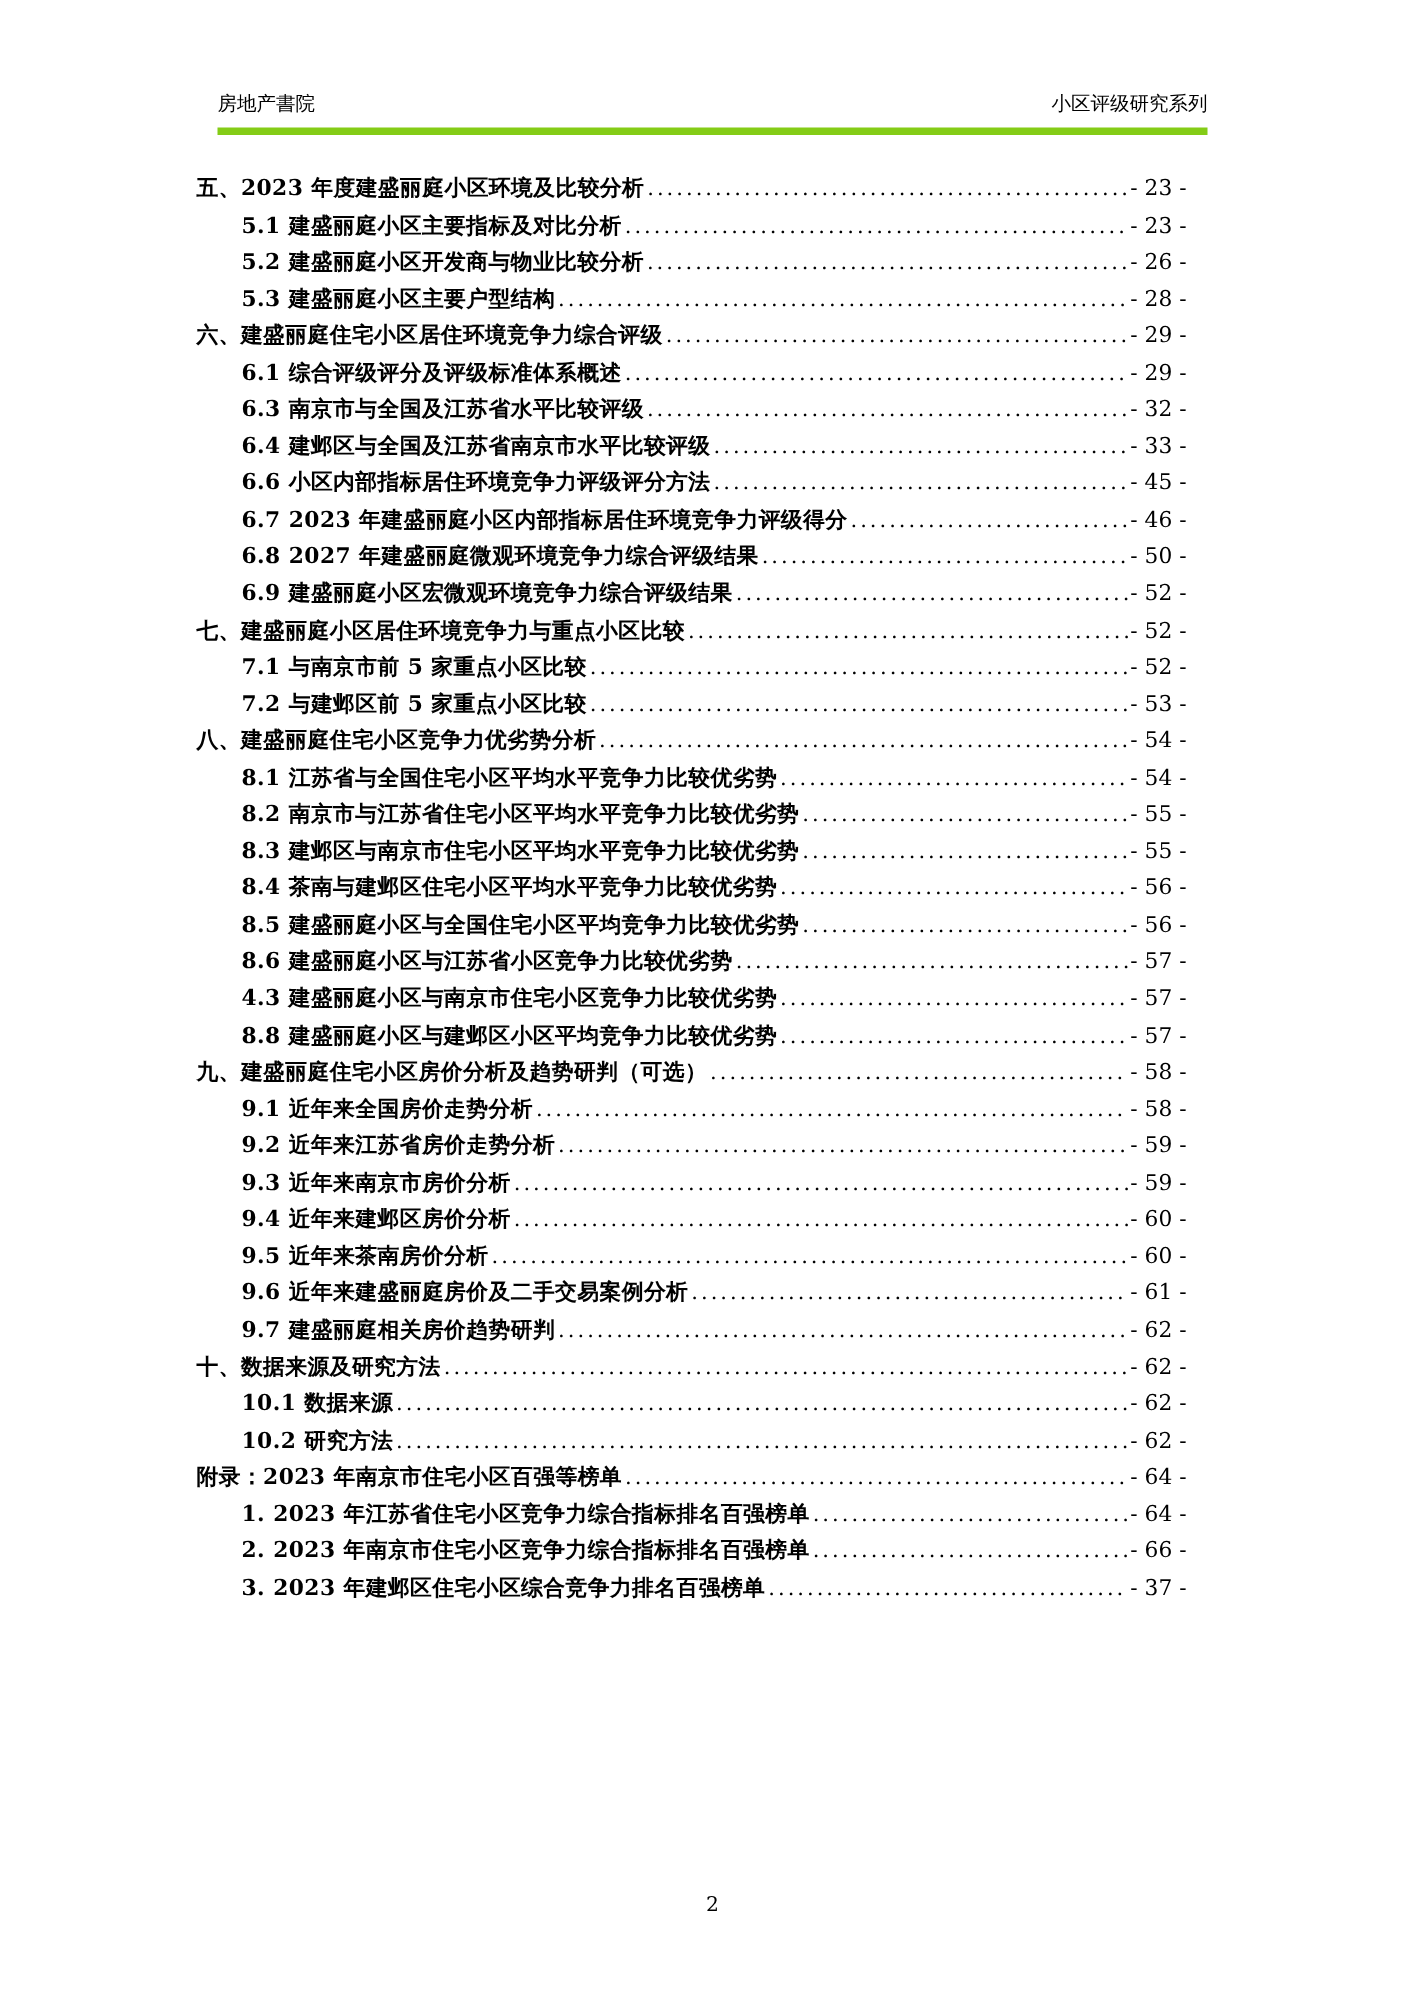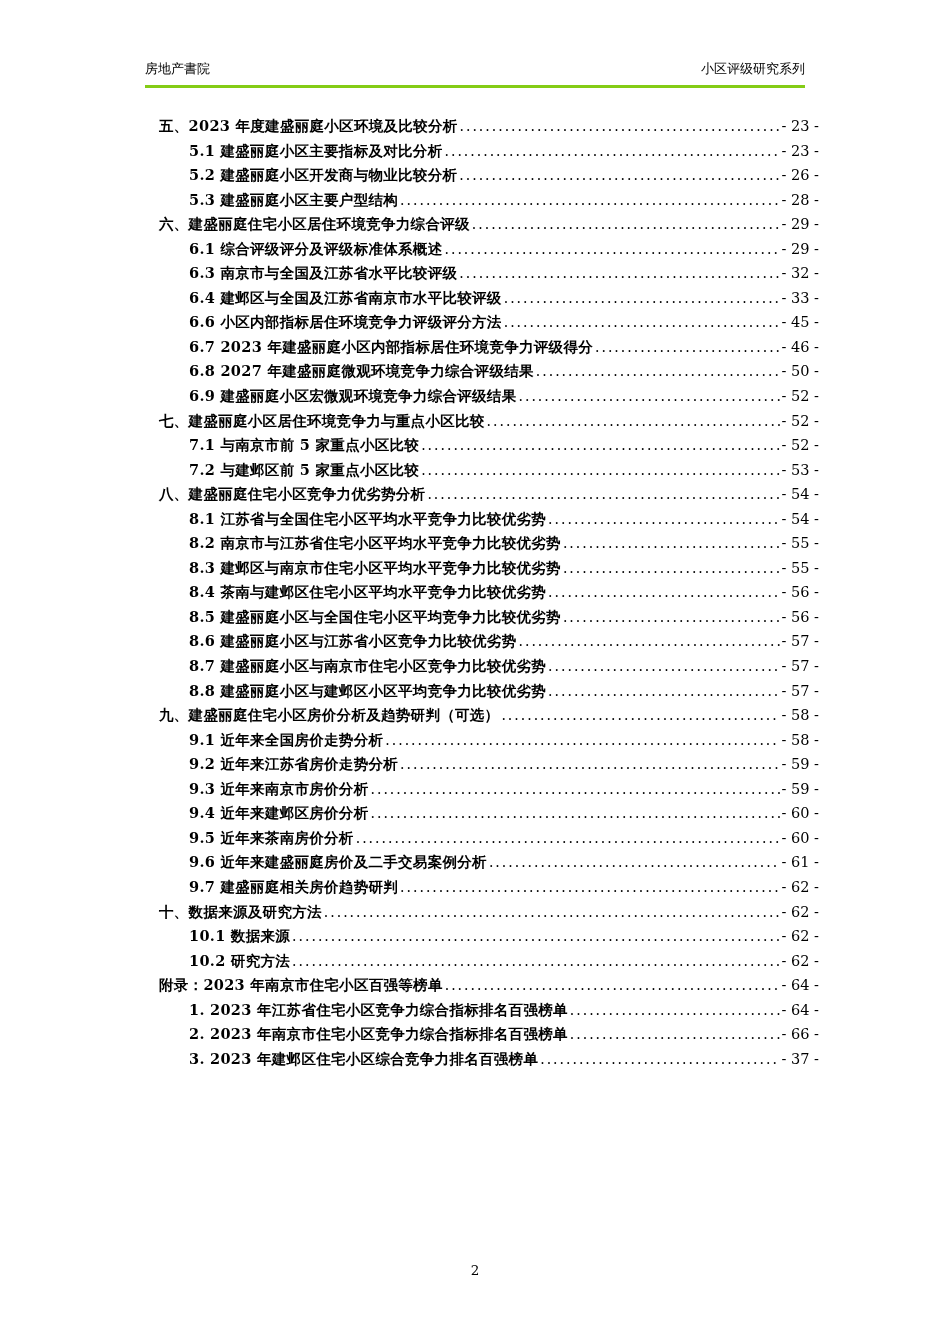--- a/index.html
+++ b/index.html
@@ -19,26 +19,26 @@
   .page-header {
     position: absolute;
     top: 60px;
     left: 145px;
     width: 660px;
     display: flex;
     justify-content: space-between;
     align-items: flex-end;
     font-size: 13px;
     padding-bottom: 7px;
-    border-bottom: 3px solid #84cc16;
+    border-bottom: 5px solid #84cc16;
   }
   .toc {
     position: absolute;
     top: 114px;
-    left: 159px;
+    left: 131px;
     width: 660px;
   }
   .toc-row {
     display: flex;
     align-items: baseline;
     height: 24.55px;
     font-size: 14.5px;
     line-height: 24.55px;
     white-space: nowrap;
   }
@@ -192,21 +192,21 @@
     <span class="toc-title">8.5 建盛丽庭小区与全国住宅小区平均竞争力比较优劣势</span>
     <span class="dots"></span>
     <span class="toc-page">- 56 -</span>
   </div>
       <div class="toc-row level-2">
     <span class="toc-title">8.6 建盛丽庭小区与江苏省小区竞争力比较优劣势</span>
     <span class="dots"></span>
     <span class="toc-page">- 57 -</span>
   </div>
       <div class="toc-row level-2">
-    <span class="toc-title">8.7 建盛丽庭小区与南京市住宅小区竞争力比较优劣势</span>
+    <span class="toc-title">4.3 建盛丽庭小区与南京市住宅小区竞争力比较优劣势</span>
     <span class="dots"></span>
     <span class="toc-page">- 57 -</span>
   </div>
       <div class="toc-row level-2">
     <span class="toc-title">8.8 建盛丽庭小区与建邺区小区平均竞争力比较优劣势</span>
     <span class="dots"></span>
     <span class="toc-page">- 57 -</span>
   </div>
       <div class="toc-row level-1">
     <span class="toc-title">九、建盛丽庭住宅小区房价分析及趋势研判（可选）</span>

